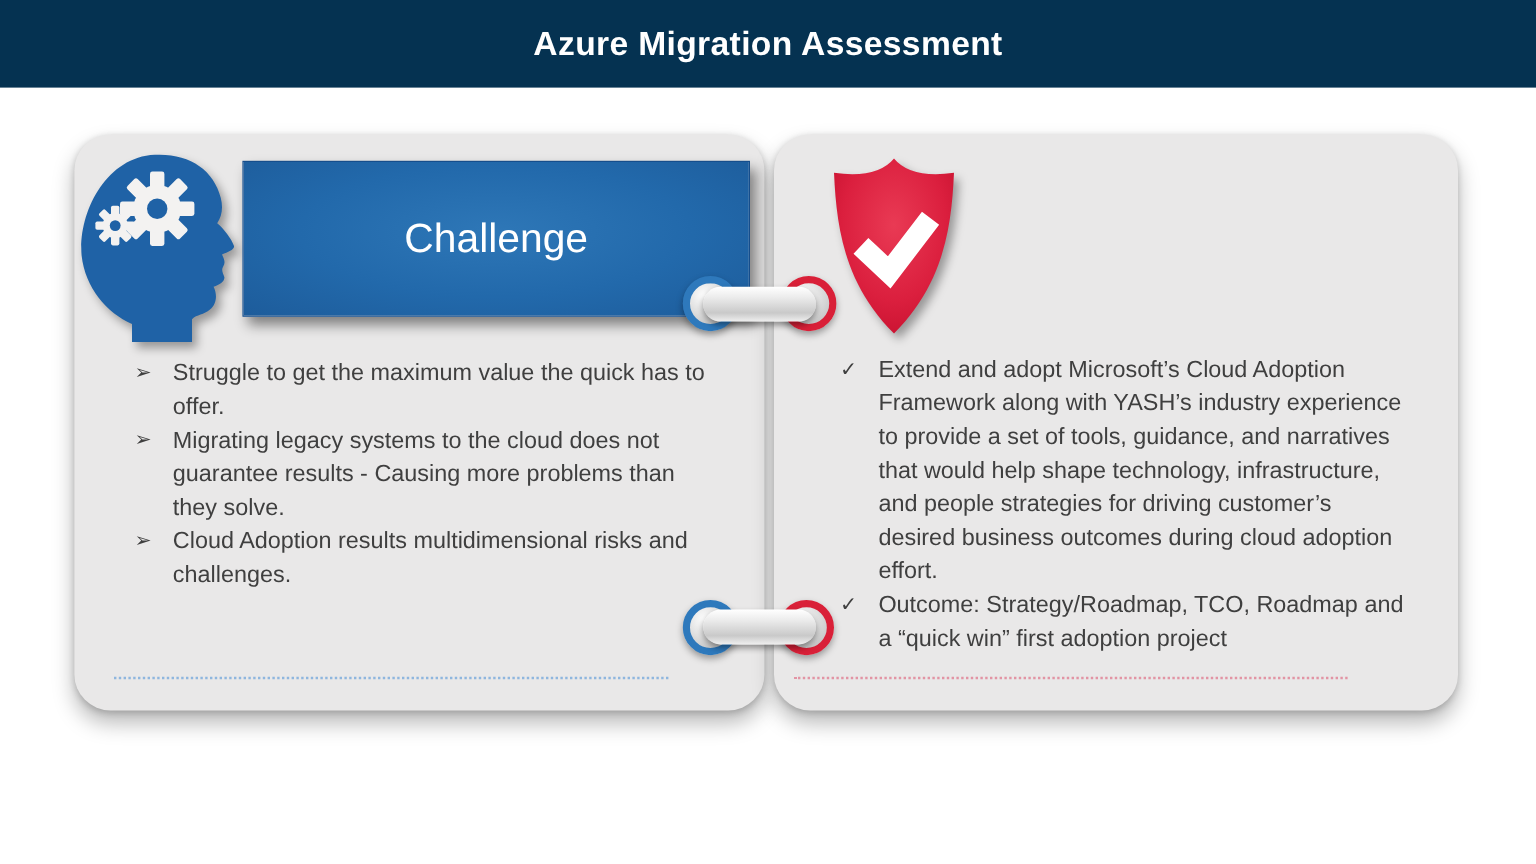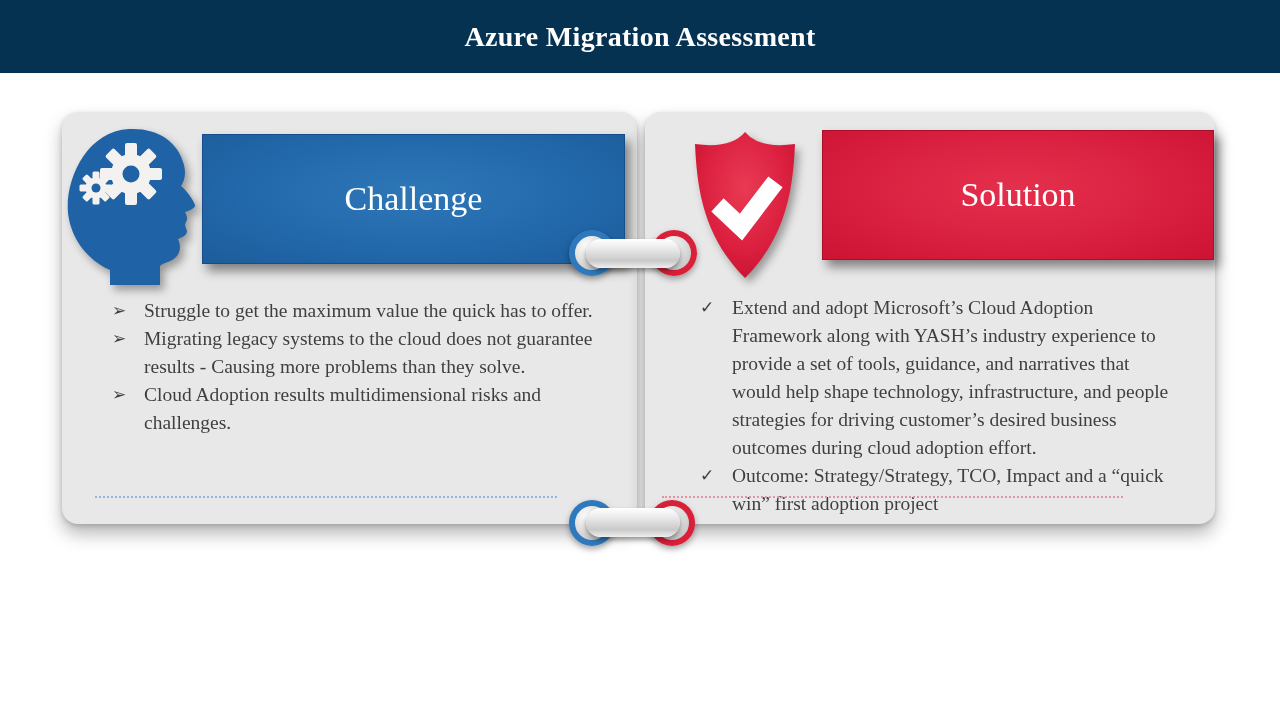--- a/index.html
+++ b/index.html
@@ -1,25 +1,25 @@
 <!DOCTYPE html>
 <html><head>
 <meta charset="utf-8">
 <style>
   html,body{margin:0;padding:0;background:#ffffff;}
   .slide{position:relative;width:1280px;height:720px;background:#ffffff;overflow:hidden;
-         font-family:Liberation Serif, serif;}
+         font-family:Liberation Sans, sans-serif;}
 
   
   .titlebar{position:absolute;left:0;top:0;width:1280px;height:73px;background:#053251;
             display:flex;align-items:center;justify-content:center;}
   .titlebar .title{color:#ffffff;font-size:28px;font-weight:700;letter-spacing:.3px;}
 
   
-  .card{position:absolute;top:112px;height:412px;background:#e9e8e8;border-radius:16px;
+  .card{position:absolute;top:112px;height:480px;background:#e9e8e8;border-radius:30px;
         box-shadow:0 10px 18px rgba(0,0,0,.28),0 2px 5px rgba(0,0,0,.16);}
   .card-left{left:62px;width:575px;}
   .card-right{left:645px;width:570px;}
 
   
   .banner{position:absolute;display:flex;align-items:center;justify-content:center;
           color:#ffffff;font-size:34px;font-weight:400;
           box-shadow:5px 7px 10px rgba(0,0,0,.45);}
   .banner-blue{left:140px;top:22px;width:421px;height:128px;border:1px solid #164e8c;
           background:radial-gradient(ellipse at 50% 45%, #2e77b7 0%, #2269ab 55%, #1d5c9b 100%);}
@@ -134,32 +134,29 @@
         <radialGradient id="shieldGrad" cx="50%" cy="38%" r="72%">
           <stop offset="0%" stop-color="#E93A54"></stop>
           <stop offset="60%" stop-color="#DB1F3E"></stop>
           <stop offset="100%" stop-color="#C40F2D"></stop>
         </radialGradient>
       </defs>
       <path fill="url(#shieldGrad)" d="M62,4 Q76,21 112,16 C110,60 104,108 62,150 C20,108 14,60 12,16 Q48,21 62,4 Z"></path>
       <path d="M41,83 L58,99 L87,61" fill="none" stroke="#ffffff" stroke-width="18" stroke-linecap="square" stroke-linejoin="miter"></path>
     </svg>
 
-    <div class="banner banner-red">
-      <span>Solution</span>
-    </div>
 
     <ul class="bullets bullets-right">
       <li class="bullet">
         <span class="marker">✓</span>
         <span class="btext">Extend and adopt Microsoft’s Cloud Adoption Framework along with YASH’s industry experience to provide a set of tools, guidance, and narratives that would help shape technology, infrastructure, and people strategies for driving customer’s desired business outcomes during cloud adoption effort.</span>
       </li>
       <li class="bullet">
         <span class="marker">✓</span>
-        <span class="btext">Outcome: Strategy/Strategy, TCO, Impact and a “quick win” first adoption project</span>
+        <span class="btext">Outcome: Strategy/Roadmap, TCO, Roadmap and a “quick win” first adoption project</span>
       </li>
     </ul>
 
     <div class="divider divider-red"></div>
   </section>
 
   <div>
     <span class="ring ring-blue ct-blue"></span>
     <span class="ring ring-red ct-red"></span>
     <span class="link-bar ct-bar"></span>

